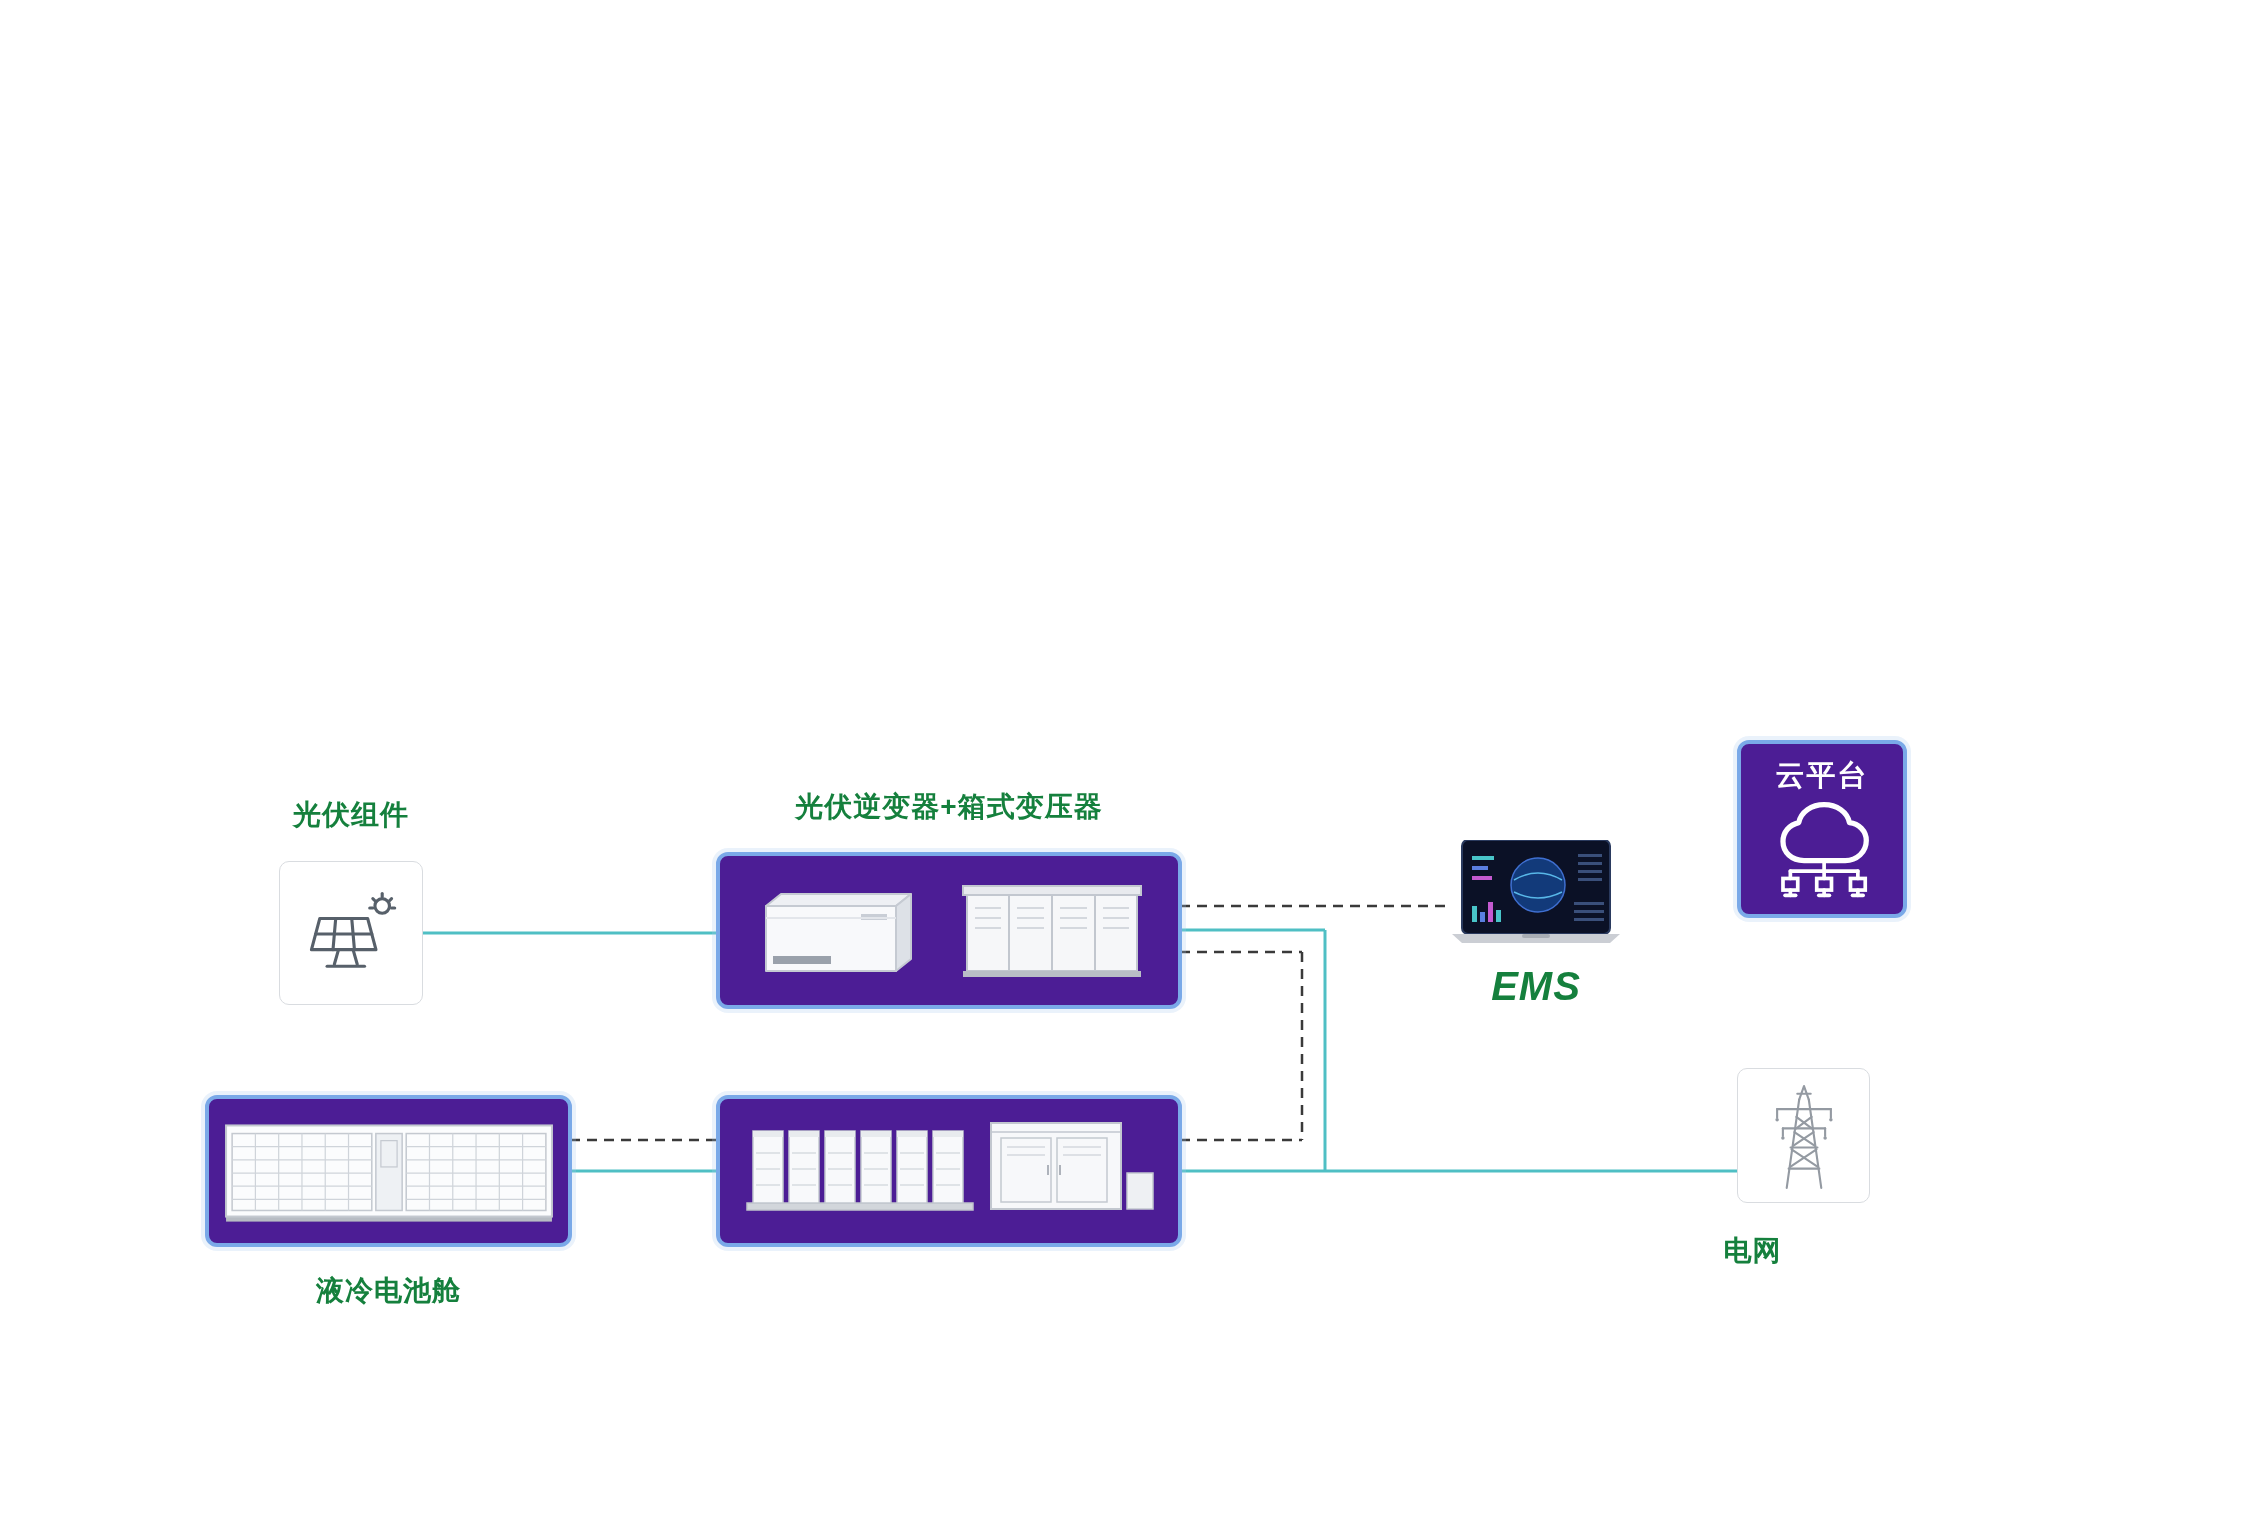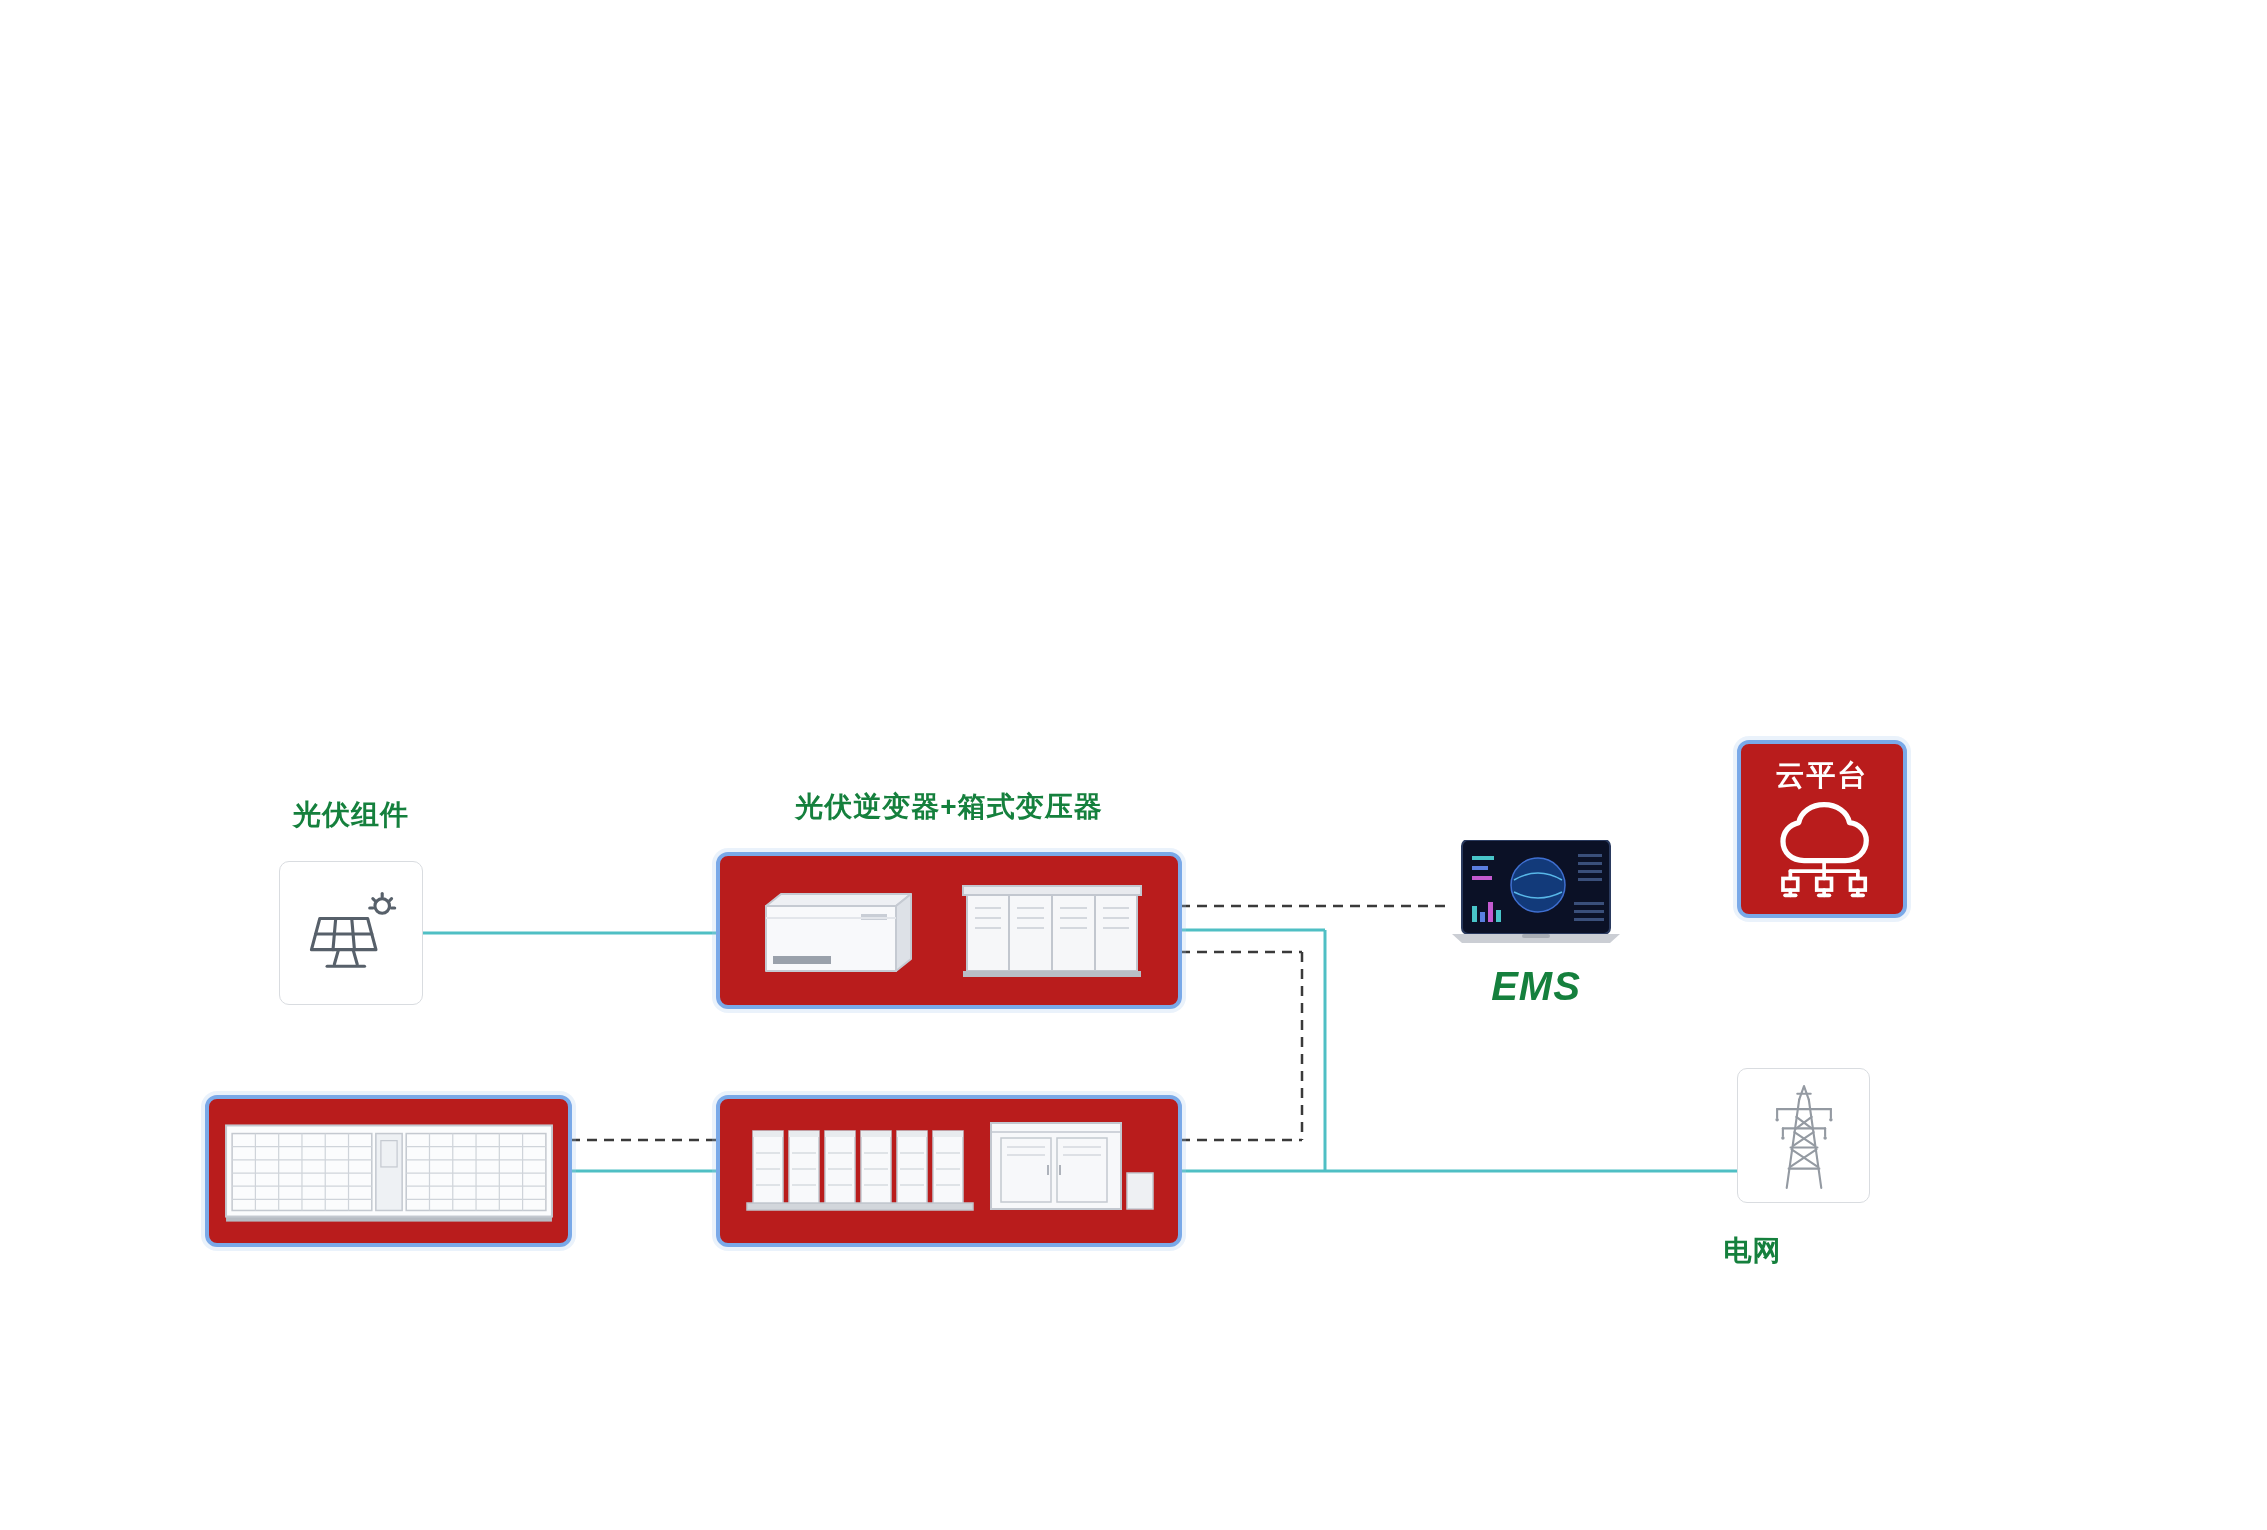--- a/index.html
+++ b/index.html
@@ -16,21 +16,21 @@
     overflow: hidden;
   }
   .wires {
     position: absolute;
     left: 0; top: 0;
     width: 2267px; height: 1530px;
     pointer-events: none;
   }
   .node-blue {
     position: absolute;
-    background: #b91c1c;
+    background: #4c1d95;
     border: 4px solid #7AA9E8;
     border-radius: 12px;
     box-sizing: border-box;
     display: flex;
     align-items: center;
     justify-content: center;
     box-shadow: 0 0 0 4px rgba(170, 202, 240, 0.25);
   }
   .node-white {
     position: absolute;
@@ -230,20 +230,21 @@
           <line x1="274" y1="18" x2="274" y2="94"></line>
         <line x1="297" y1="18" x2="297" y2="94"></line>
         <line x1="182" y1="31" x2="320" y2="31"></line>
           <line x1="182" y1="44" x2="320" y2="44"></line>
         <line x1="182" y1="57" x2="320" y2="57"></line>
           <line x1="182" y1="70" x2="320" y2="70"></line>
         <line x1="182" y1="83" x2="320" y2="83"></line>
       </g>
     </svg>
   </div>
+  <div class="diagram-label" style="left:205px; top:1272px; width:367px;">液冷电池舱</div>
 
   <div class="node-blue" style="left:716px; top:1095px; width:466px; height:152px;">
     <svg width="420" height="120" viewBox="0 0 420 120" xmlns="http://www.w3.org/2000/svg">
       <rect x="8" y="92" width="226" height="7" fill="#D2D6DB" stroke="#C0C5CC" stroke-width="1.5"></rect>
       <g>
         <g transform="translate(14,20)">
           <rect width="30" height="72" fill="#F8F9FB" stroke="#C2C7CF" stroke-width="1.5"></rect>
           <rect width="30" height="6" fill="#E8EBEE"></rect>
           <line x1="3" y1="22" x2="27" y2="22" stroke="#CFD4DA" stroke-width="1.2"></line>
           <line x1="3" y1="38" x2="27" y2="38" stroke="#CFD4DA" stroke-width="1.2"></line>

